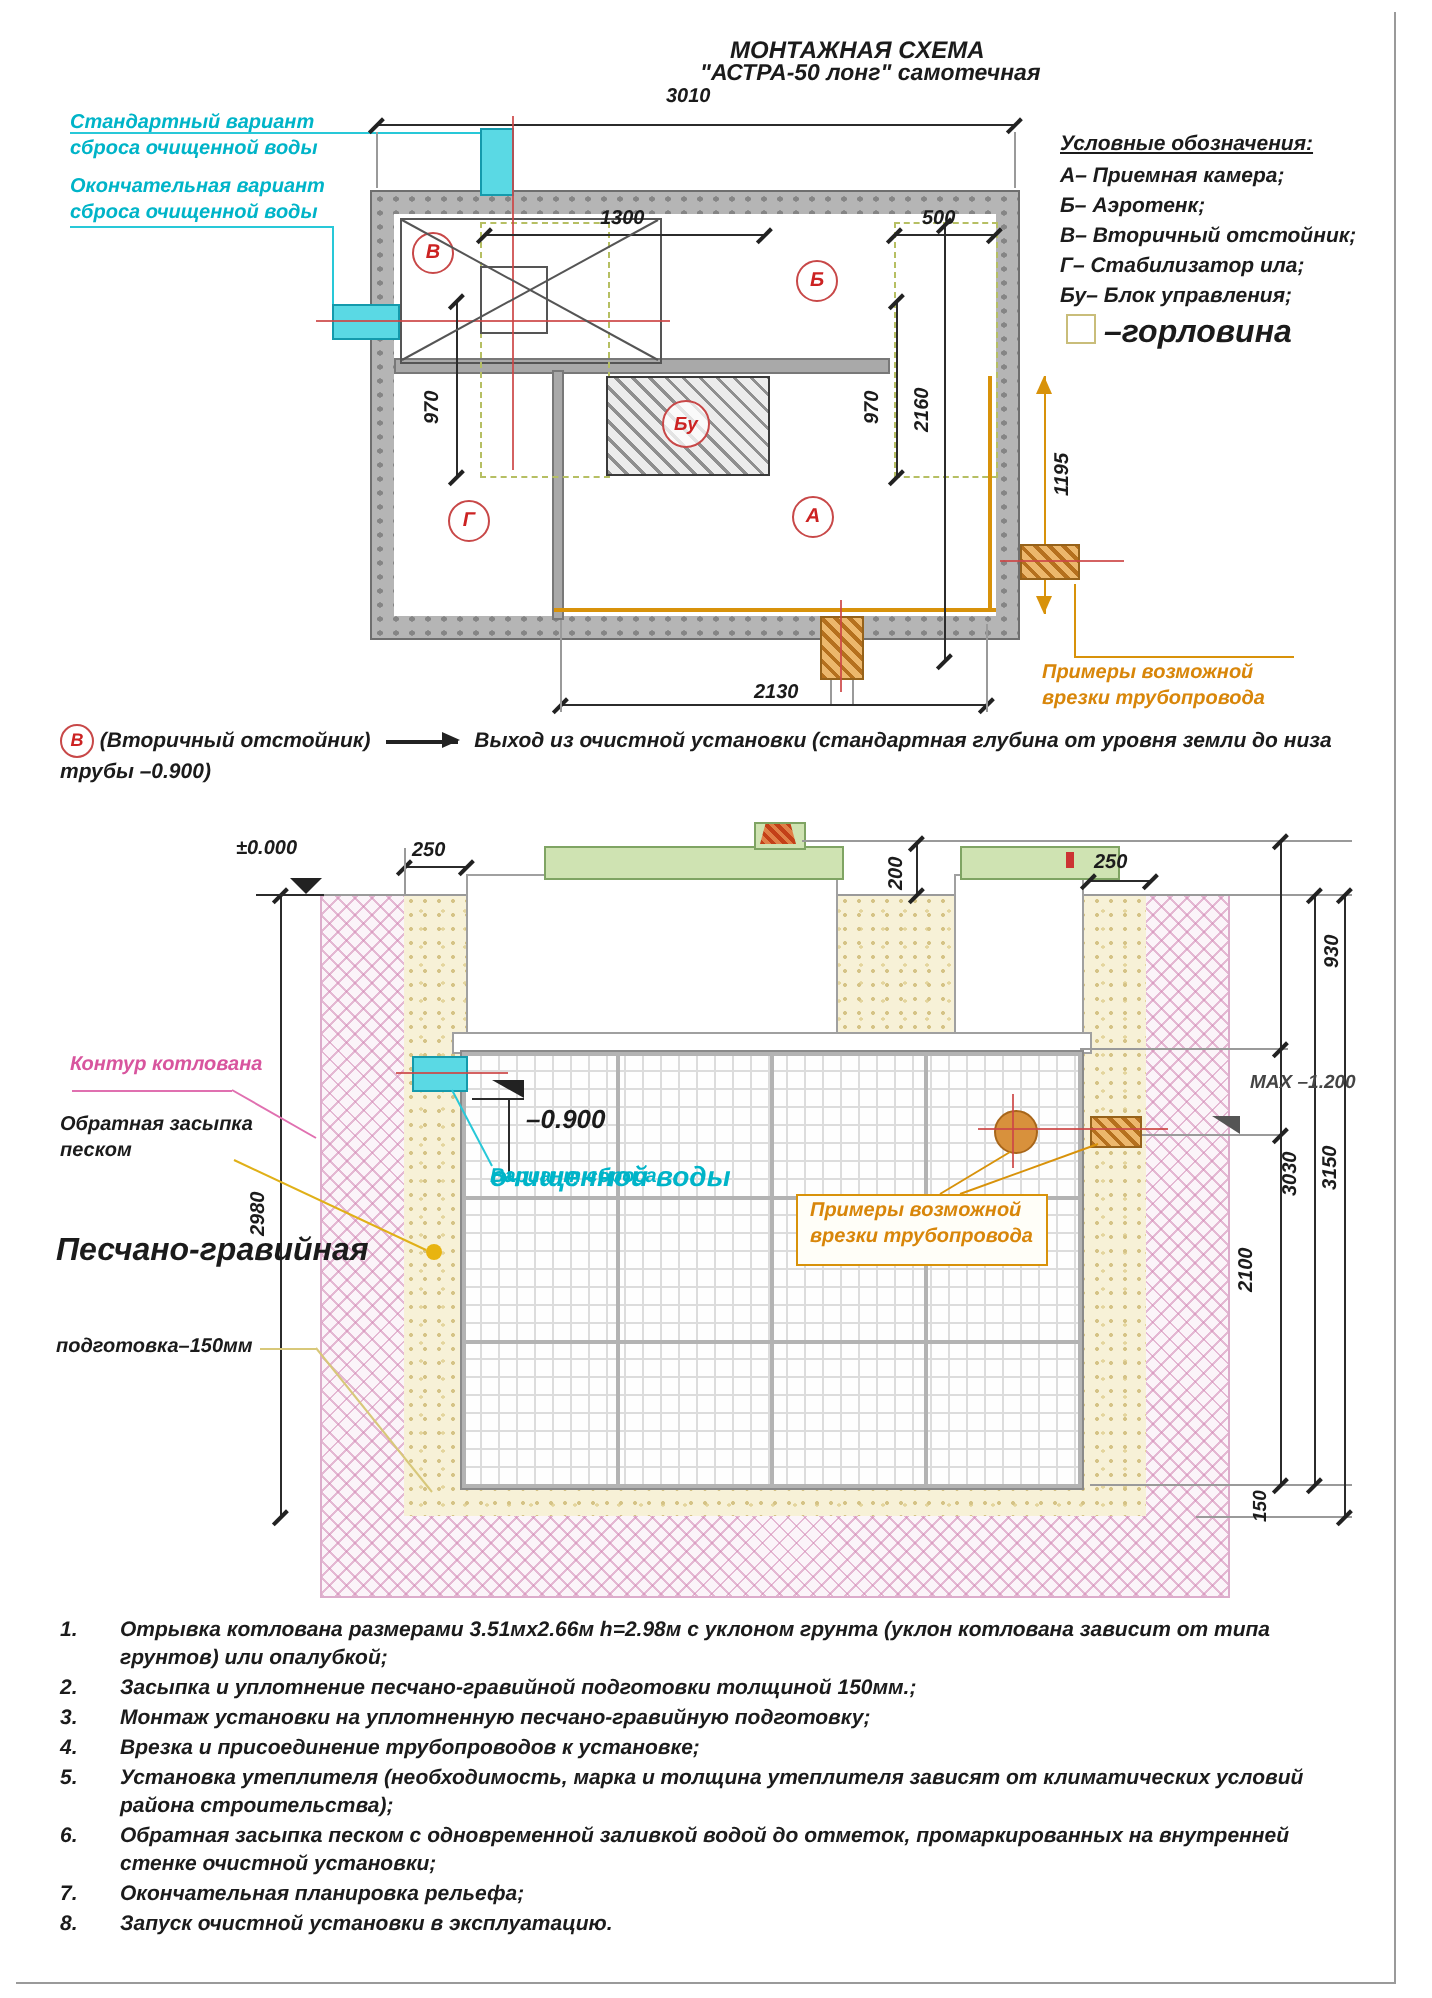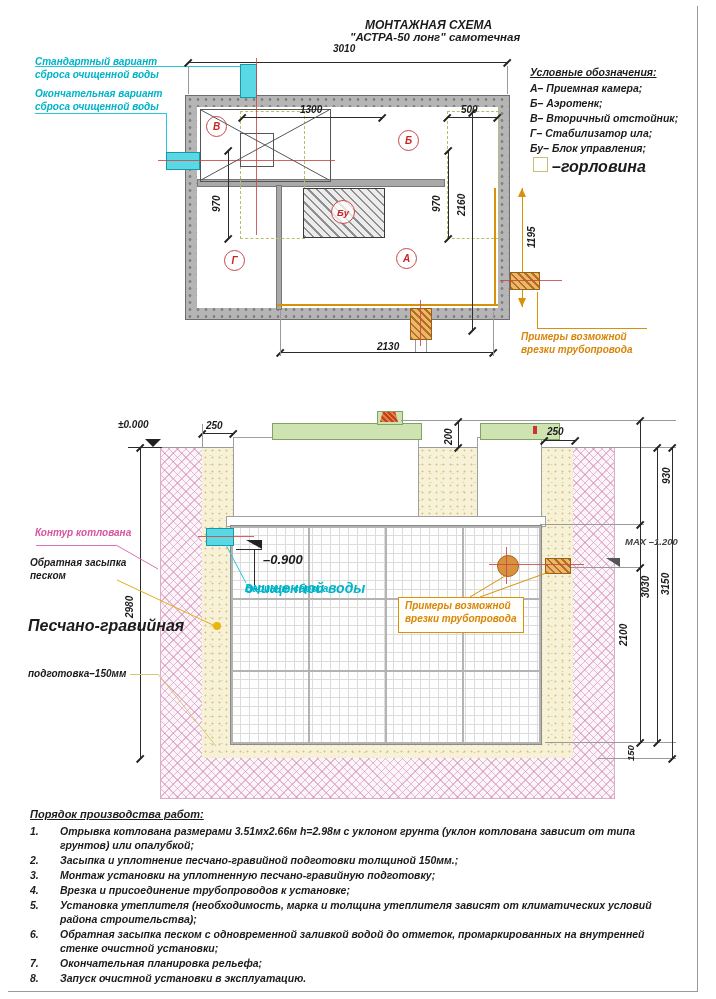--- a/index.html
+++ b/index.html
@@ -159,20 +159,26 @@
   <div class="vl thin" style="left:280px;top:310px;height:46px;"></div>
   <div class="vl thin" style="left:493px;top:312px;height:44px;"></div>
   <div class="t" style="left:377px;top:341px;font-size:10px;">2130</div>
 
   <div class="vl orgl" style="left:537px;top:292px;height:36px;"></div>
   <div class="hl orgl" style="left:537px;top:328px;width:110px;"></div>
   <div class="t org-t" style="left:521px;top:331px;font-size:10px;">Примеры возможной</div>
   <div class="t org-t" style="left:521px;top:344px;font-size:10px;">врезки трубопровода</div>
 
   <div style="position:absolute;left:30px;top:360px;width:660px;">
+    <div class="note" style="white-space:normal;margin-top:2px;">
+      <span class="clab" style="position:static;display:inline-flex;width:15px;height:15px;font-size:9px;vertical-align:middle;">В</span>
+      <span>(Вторичный отстойник)</span>
+      <span class="nArr r"></span>
+      <span>Выход из очистной установки (стандартная глубина от уровня земли до низа трубы –0.900)</span>
+    </div>
   </div>
 
   <div class="pinkhatch" style="left:160px;top:447px;width:453px;height:350px;"></div>
   <div class="sand" style="left:202px;top:447px;width:371px;height:311px;"></div>
   <div class="hl thin" style="left:160px;top:447px;width:453px;"></div>
 
   <div class="white" style="left:233px;top:437px;width:184px;height:87px;"></div>
   <div class="white" style="left:477px;top:437px;width:63px;height:87px;"></div>
   <div class="white" style="left:226px;top:516px;width:318px;height:9px;"></div>
   <div class="gridpat" style="left:230px;top:525px;width:310px;height:218px;"></div>
@@ -267,21 +273,20 @@
     <polyline points="158,674 216,746" fill="none" stroke="#d8c87a" stroke-width="1"></polyline>
     <line x1="226" y1="545" x2="246" y2="583" stroke="#28c8d8" stroke-width="1"></line>
     <line x1="470" y1="597" x2="505" y2="576" stroke="#d8920a" stroke-width="1"></line>
     <line x1="480" y1="597" x2="549" y2="572" stroke="#d8920a" stroke-width="1"></line>
     <polygon points="262,549 246,540 262,540" fill="#222"></polygon>
     <polygon points="153,447 145,439 161,439" fill="#222"></polygon>
     <polygon points="620,567 606,558 620,558" fill="#555"></polygon>
   </svg>
 
   <div style="position:absolute;left:30px;top:808px;width:648px;">
-    <div class="t" style="position:static;font-size:11px;text-decoration:underline;margin-bottom:4px;">Порядок производства работ:</div>
     <div class="wlrow">
       <span class="wlnum">1.</span>
       <span class="wltxt">Отрывка котлована размерами 3.51мx2.66м h=2.98м с уклоном грунта (уклон котлована зависит от типа грунтов) или опалубкой;</span>
     </div>
     <div class="wlrow">
       <span class="wlnum">2.</span>
       <span class="wltxt">Засыпка и уплотнение песчано-гравийной подготовки толщиной 150мм.;</span>
     </div>
     <div class="wlrow">
       <span class="wlnum">3.</span>

